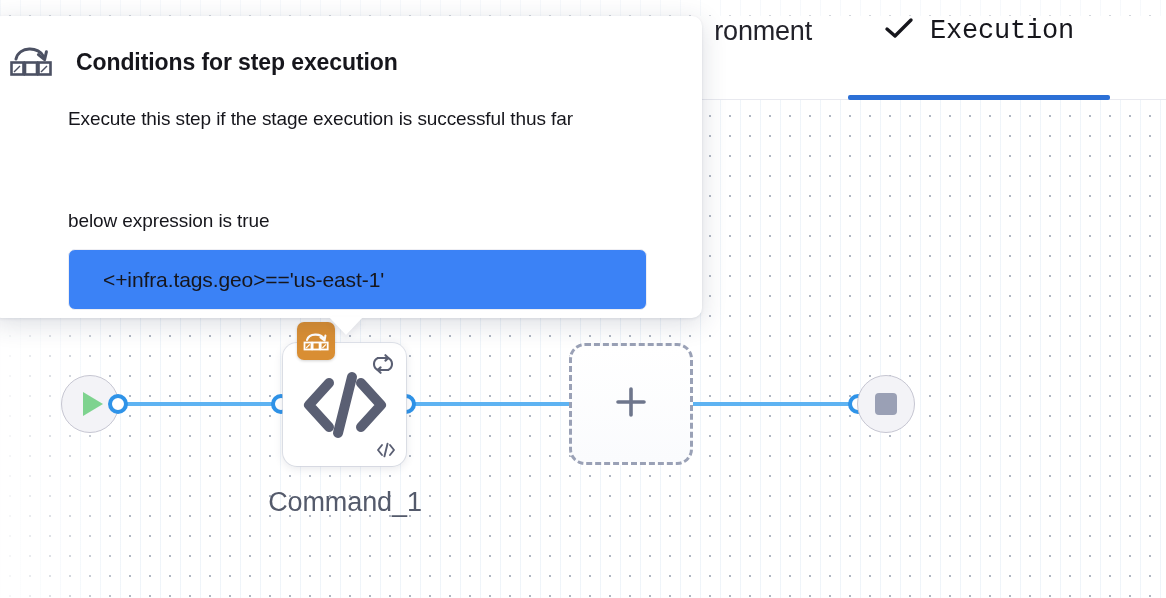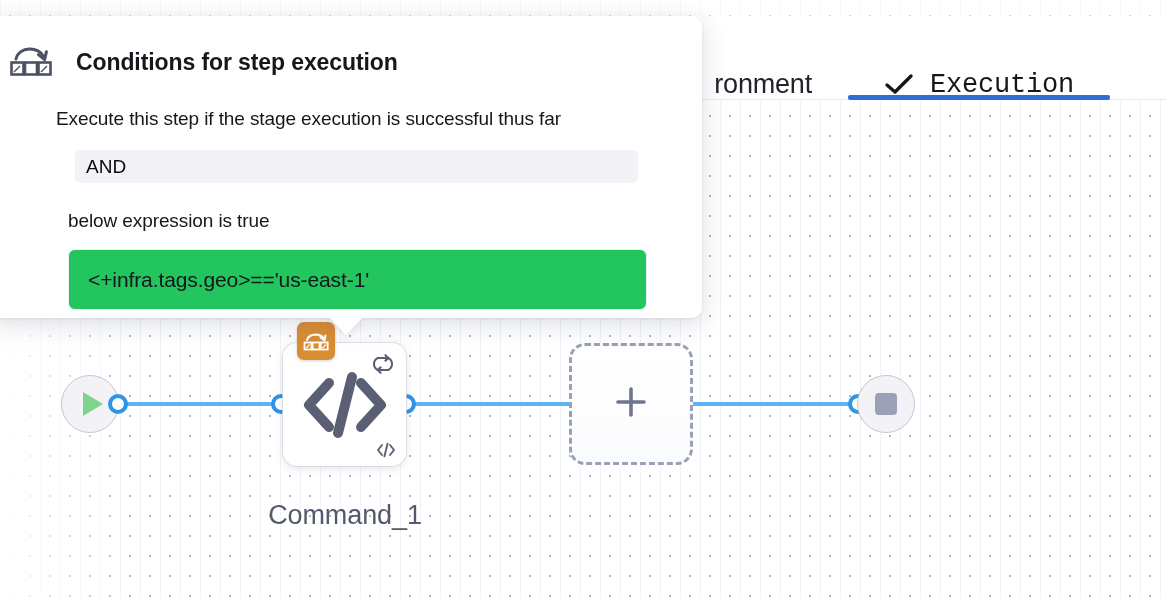--- a/index.html
+++ b/index.html
@@ -86,21 +86,21 @@
     width: 1166px;
     display: flex;
     align-items: center;
     justify-content: flex-end;
     padding-right: 56px;
     box-sizing: border-box;
   }
   .tab {
     position: relative;
     display: flex;
-    align-items: flex-end;
+    align-items: flex-start;
     gap: 16px;
     height: 84px;
     padding: 0 36px;
     box-sizing: border-box;
     cursor: pointer;
     white-space: nowrap;
   }
   .tab-label {
     font-size: 27px;
     color: #22222a;
@@ -226,21 +226,20 @@
   }
   .node-label {
     position: absolute;
     left: 200px;
     top: 487px;
     width: 290px;
     text-align: center;
     font-size: 27px;
     color: #545a6b;
     letter-spacing: -0.1px;
-    margin-top: 13px;
   }
 
   
   .addstep {
     position: absolute;
     left: 569px;
     top: 343px;
     width: 124px;
     height: 122px;
     border: 3px dashed #9aa1b6;
@@ -296,21 +295,21 @@
     gap: 22px;
   }
   .pop-title {
     font-size: 23px;
     font-weight: bold;
     color: #16161c;
     letter-spacing: -0.1px;
   }
   .pop-sub {
     position: absolute;
-    left: 64px;
+    left: 76px;
     top: 92px;
     font-size: 19px;
     color: #16161c;
     letter-spacing: -0.1px;
   }
   .pop-andbox {
     position: absolute;
     left: 83px;
     top: 134px;
     width: 563px;
@@ -333,27 +332,27 @@
     font-size: 19px;
     color: #16161c;
     letter-spacing: -0.1px;
   }
   .pop-expr {
     position: absolute;
     left: 76px;
     top: 233px;
     width: 579px;
     height: 61px;
-    background: #22c55e;
+    background: #3b82f6;
     border: 1px solid #eeeef3;
     border-radius: 7px;
     box-sizing: border-box;
     display: flex;
     align-items: center;
-    padding-left: 19px;
+    padding-left: 34px;
   }
   .pop-expr span {
     font-size: 21px;
     color: #16161c;
     letter-spacing: -0.1px;
   }
 </style>
 </head>
 <body>
 
@@ -466,23 +465,20 @@
           <rect x="30.5" y="23.5" width="12" height="12" fill="none" stroke="#4c5163" stroke-width="2.6"></rect>
           <path d="M6 33 L12 27" stroke="#4c5163" stroke-width="1.5"></path>
           <path d="M33 33 L39 27" stroke="#4c5163" stroke-width="1.5"></path>
         </svg>
       </span>
       <span class="pop-title">Conditions for step execution</span>
     </div>
 
     <div class="pop-sub">Execute this step if the stage execution is successful thus far</div>
 
-    <div class="pop-andbox">
-      <span>AND</span>
-    </div>
 
     <div class="pop-sub2">below expression is true</div>
 
     <div class="pop-expr">
       <span>&lt;+infra.tags.geo&gt;=='us-east-1'</span>
     </div>
 
     <div class="popover-arrow"></div>
   </div>
 

